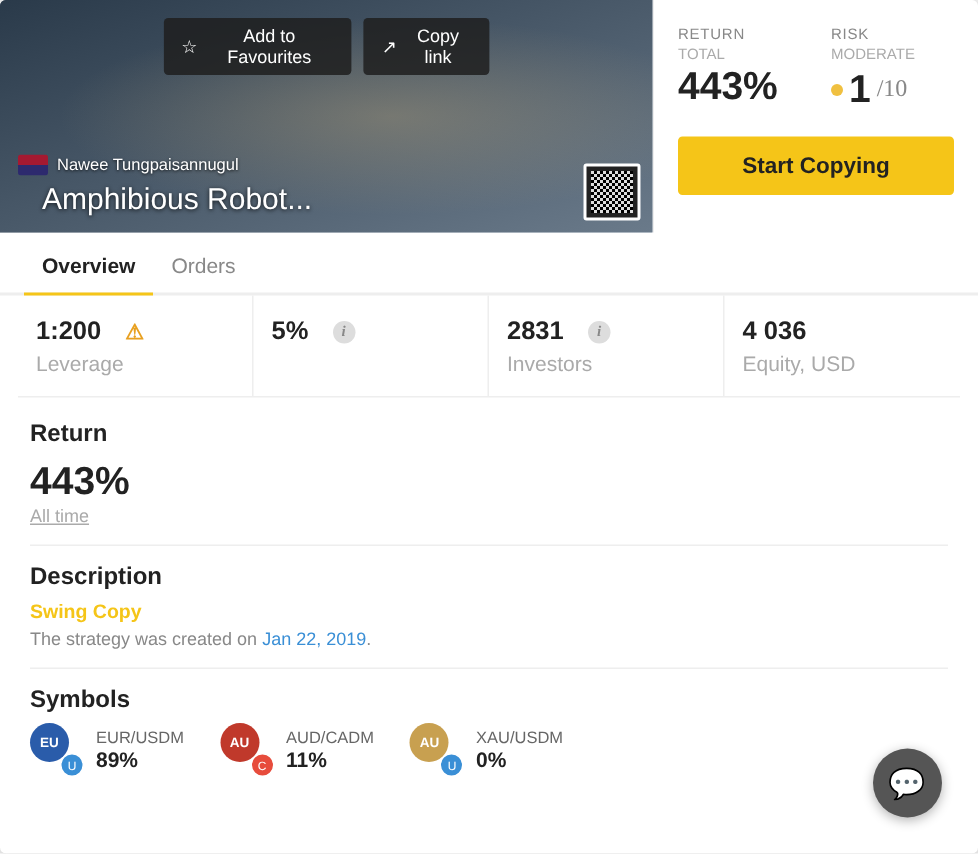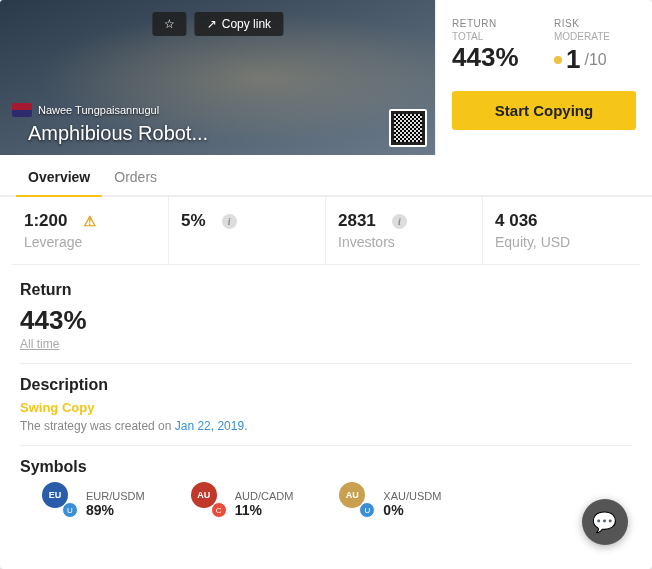--- a/index.html
+++ b/index.html
@@ -161,20 +161,21 @@
     }
     .risk-value {
       font-size: 26px;
       font-weight: bold;
       color: #222;
     }
     .risk-total {
       font-size: 16px;
       color: #888;
       font-weight: normal;
+      font-family: Liberation Serif, serif;
     }
     .start-copying-btn {
       background: #f5c518;
       border: none;
       border-radius: 3px;
       padding: 11px 20px;
       font-size: 15px;
       font-weight: bold;
       color: #222;
       cursor: pointer;
@@ -280,23 +281,22 @@
     .desc-text a { color: #3a8fd6; text-decoration: none; }
     
     .symbols-row {
       display: flex;
       align-items: center;
       gap: 24px;
       margin-top: 6px;
     }
     .symbol-item {
       display: flex;
-      align-items: flex-end;
+      align-items: center;
       gap: 8px;
-      margin-left: 22px;
     }
     .symbol-avatar {
       position: relative;
       width: 36px;
       height: 36px;
     }
     .symbol-circle {
       width: 26px;
       height: 26px;
       border-radius: 50%;
@@ -359,20 +359,21 @@
 
 <div class="card">
 
   <div class="hero">
 
     <div class="hero-image">
       <div class="hero-image-bg"></div>
       <div class="hero-top-bar">
         <button class="hero-btn">
           <span>☆</span>
+          <span>Add to Favourites</span>
         </button>
         <button class="hero-btn">
           <span>↗</span>
           <span>Copy link</span>
         </button>
       </div>
       <div class="hero-flag">
         <div class="flag-icon">
           <div class="flag-top"></div>
           <div class="flag-bottom"></div>

